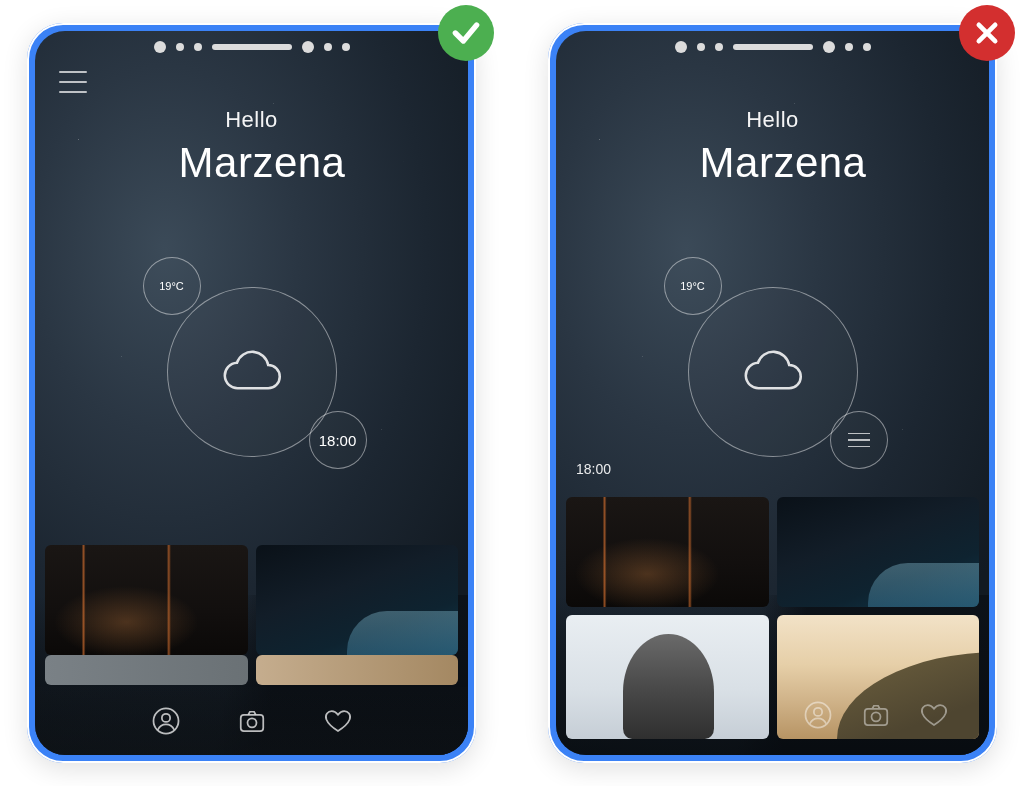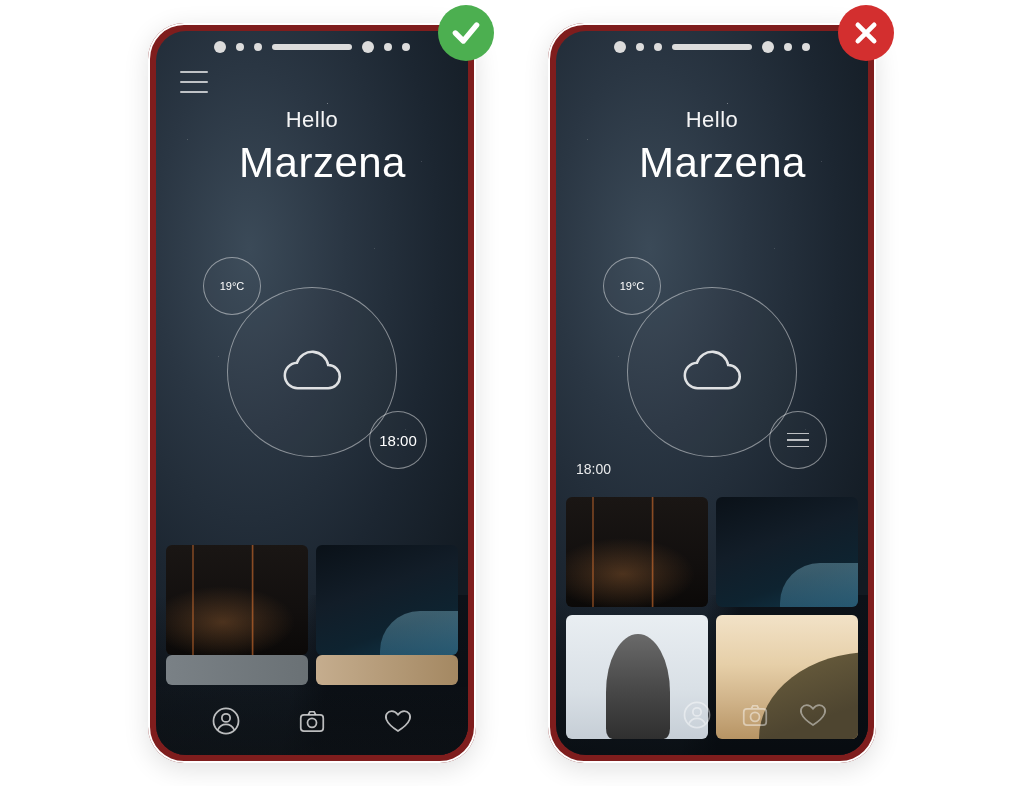--- a/index.html
+++ b/index.html
@@ -26,24 +26,24 @@
     border-radius: 50%;
     display: flex;
     align-items: center;
     justify-content: center;
     z-index: 10;
   }
   .badge-good { background: #4caf50; }
   .badge-bad  { background: #d32f2f; }
 
   .phone {
-    width: 328px;
+    width: 449px;
     height: 740px;
     border-radius: 36px;
-    background: #7f1d1d;
+    background: #3b82f6;
     box-shadow: 0 6px 26px rgba(0,0,0,0.12), inset 0 0 0 2px #ffffff;
     padding: 8px;
     position: relative;
   }
   .sensor-bar {
     position: absolute;
     top: 18px; left: 0; right: 0;
     display: flex;
     align-items: center;
     justify-content: center;

